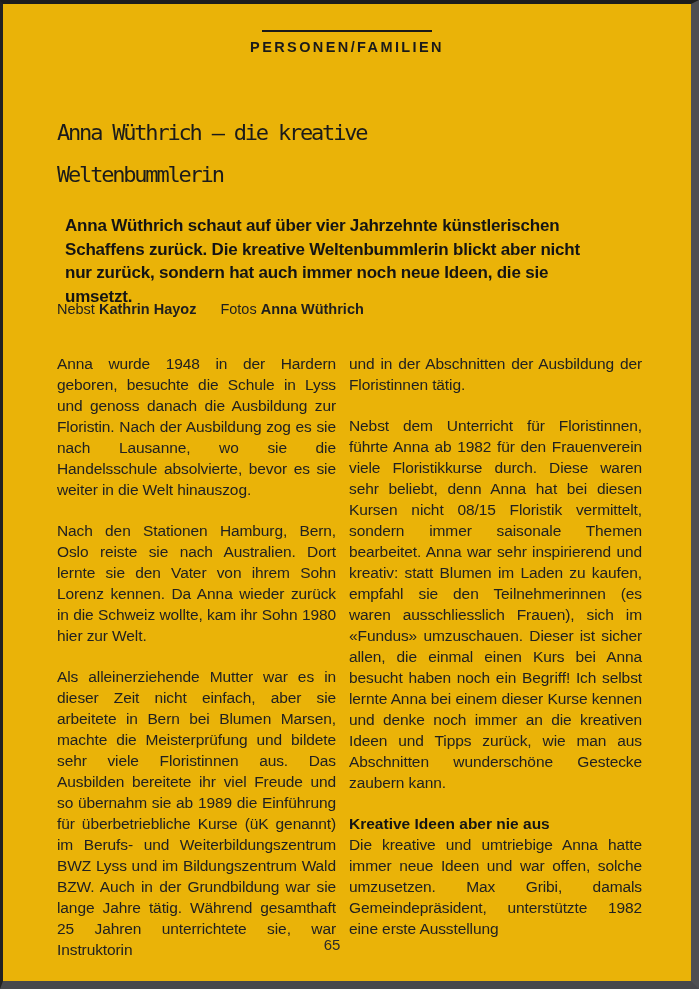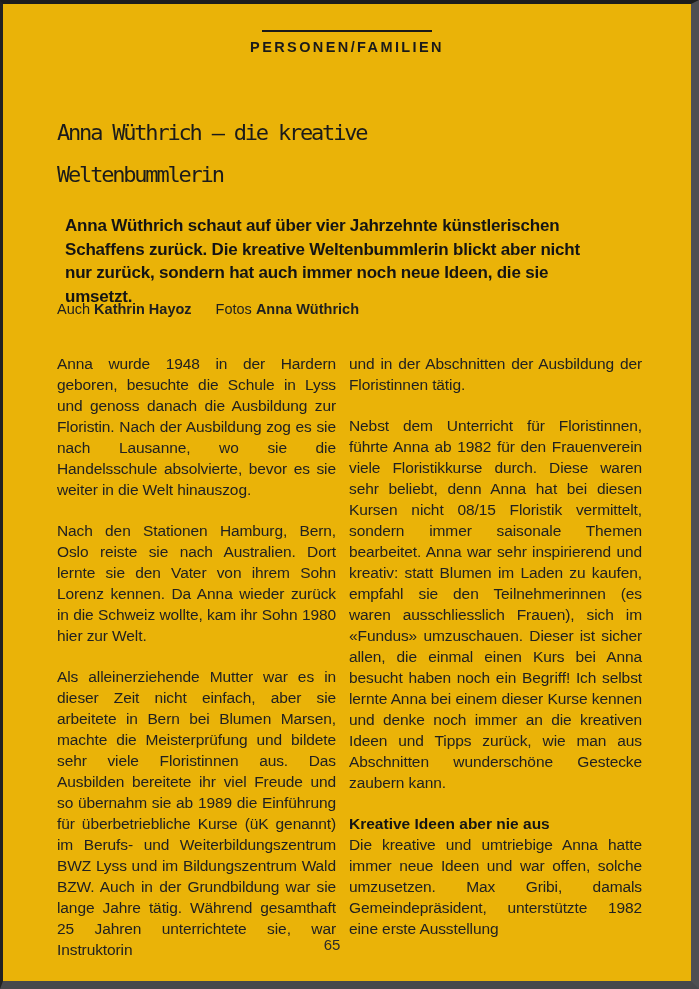--- a/index.html
+++ b/index.html
@@ -122,21 +122,21 @@
   <header class="kicker">
     <div class="kicker-rule"></div>
     <span class="kicker-label">PERSONEN/FAMILIEN</span>
   </header>
 
   <h1 class="title">Anna Wüthrich – die kreative Weltenbummlerin</h1>
 
   <p class="lead">Anna Wüthrich schaut auf über vier Jahrzehnte künstlerischen Schaffens zurück. Die kreative Weltenbummlerin blickt aber nicht nur zurück, sondern hat auch immer noch neue Ideen, die sie umsetzt.</p>
 
   <div class="byline">
-    <span class="text-group"><span class="label">Auch</span> <span class="author">Kathrin Hayoz</span></span><span class="photos-group"><span class="label">Fotos</span> <span class="author">Anna Wüthrich</span></span>
+    <span class="text-group"><span class="label">Nebst</span> <span class="author">Kathrin Hayoz</span></span><span class="photos-group"><span class="label">Fotos</span> <span class="author">Anna Wüthrich</span></span>
   </div>
 
   <div class="columns">
     <div class="col col-left">
       <p>Anna wurde 1948 in der Hardern geboren, besuchte die Schule in Lyss und genoss danach die Ausbildung zur Floristin. Nach der Ausbildung zog es sie nach Lausanne, wo sie die Handelsschule absolvierte, bevor es sie weiter in die Welt hinauszog.</p>
       <p>Nach den Stationen Hamburg, Bern, Oslo reiste sie nach Australien. Dort lernte sie den Vater von ihrem Sohn Lorenz kennen. Da Anna wieder zurück in die Schweiz wollte, kam ihr Sohn 1980 hier zur Welt.</p>
       <p>Als alleinerziehende Mutter war es in dieser Zeit nicht einfach, aber sie arbeitete in Bern bei Blumen Marsen, machte die Meisterprüfung und bildete sehr viele Floristinnen aus. Das Ausbilden bereitete ihr viel Freude und so übernahm sie ab 1989 die Einführung für überbetriebliche Kurse (üK genannt) im Berufs- und Weiterbildungszentrum BWZ Lyss und im Bildungszentrum Wald BZW. Auch in der Grundbildung war sie lange Jahre tätig. Während gesamthaft 25 Jahren unterrichtete sie, war Instruktorin</p>
     </div>
     <div class="col col-right">
       <p>und in der Abschnitten der Ausbildung der Floristinnen tätig.</p>

